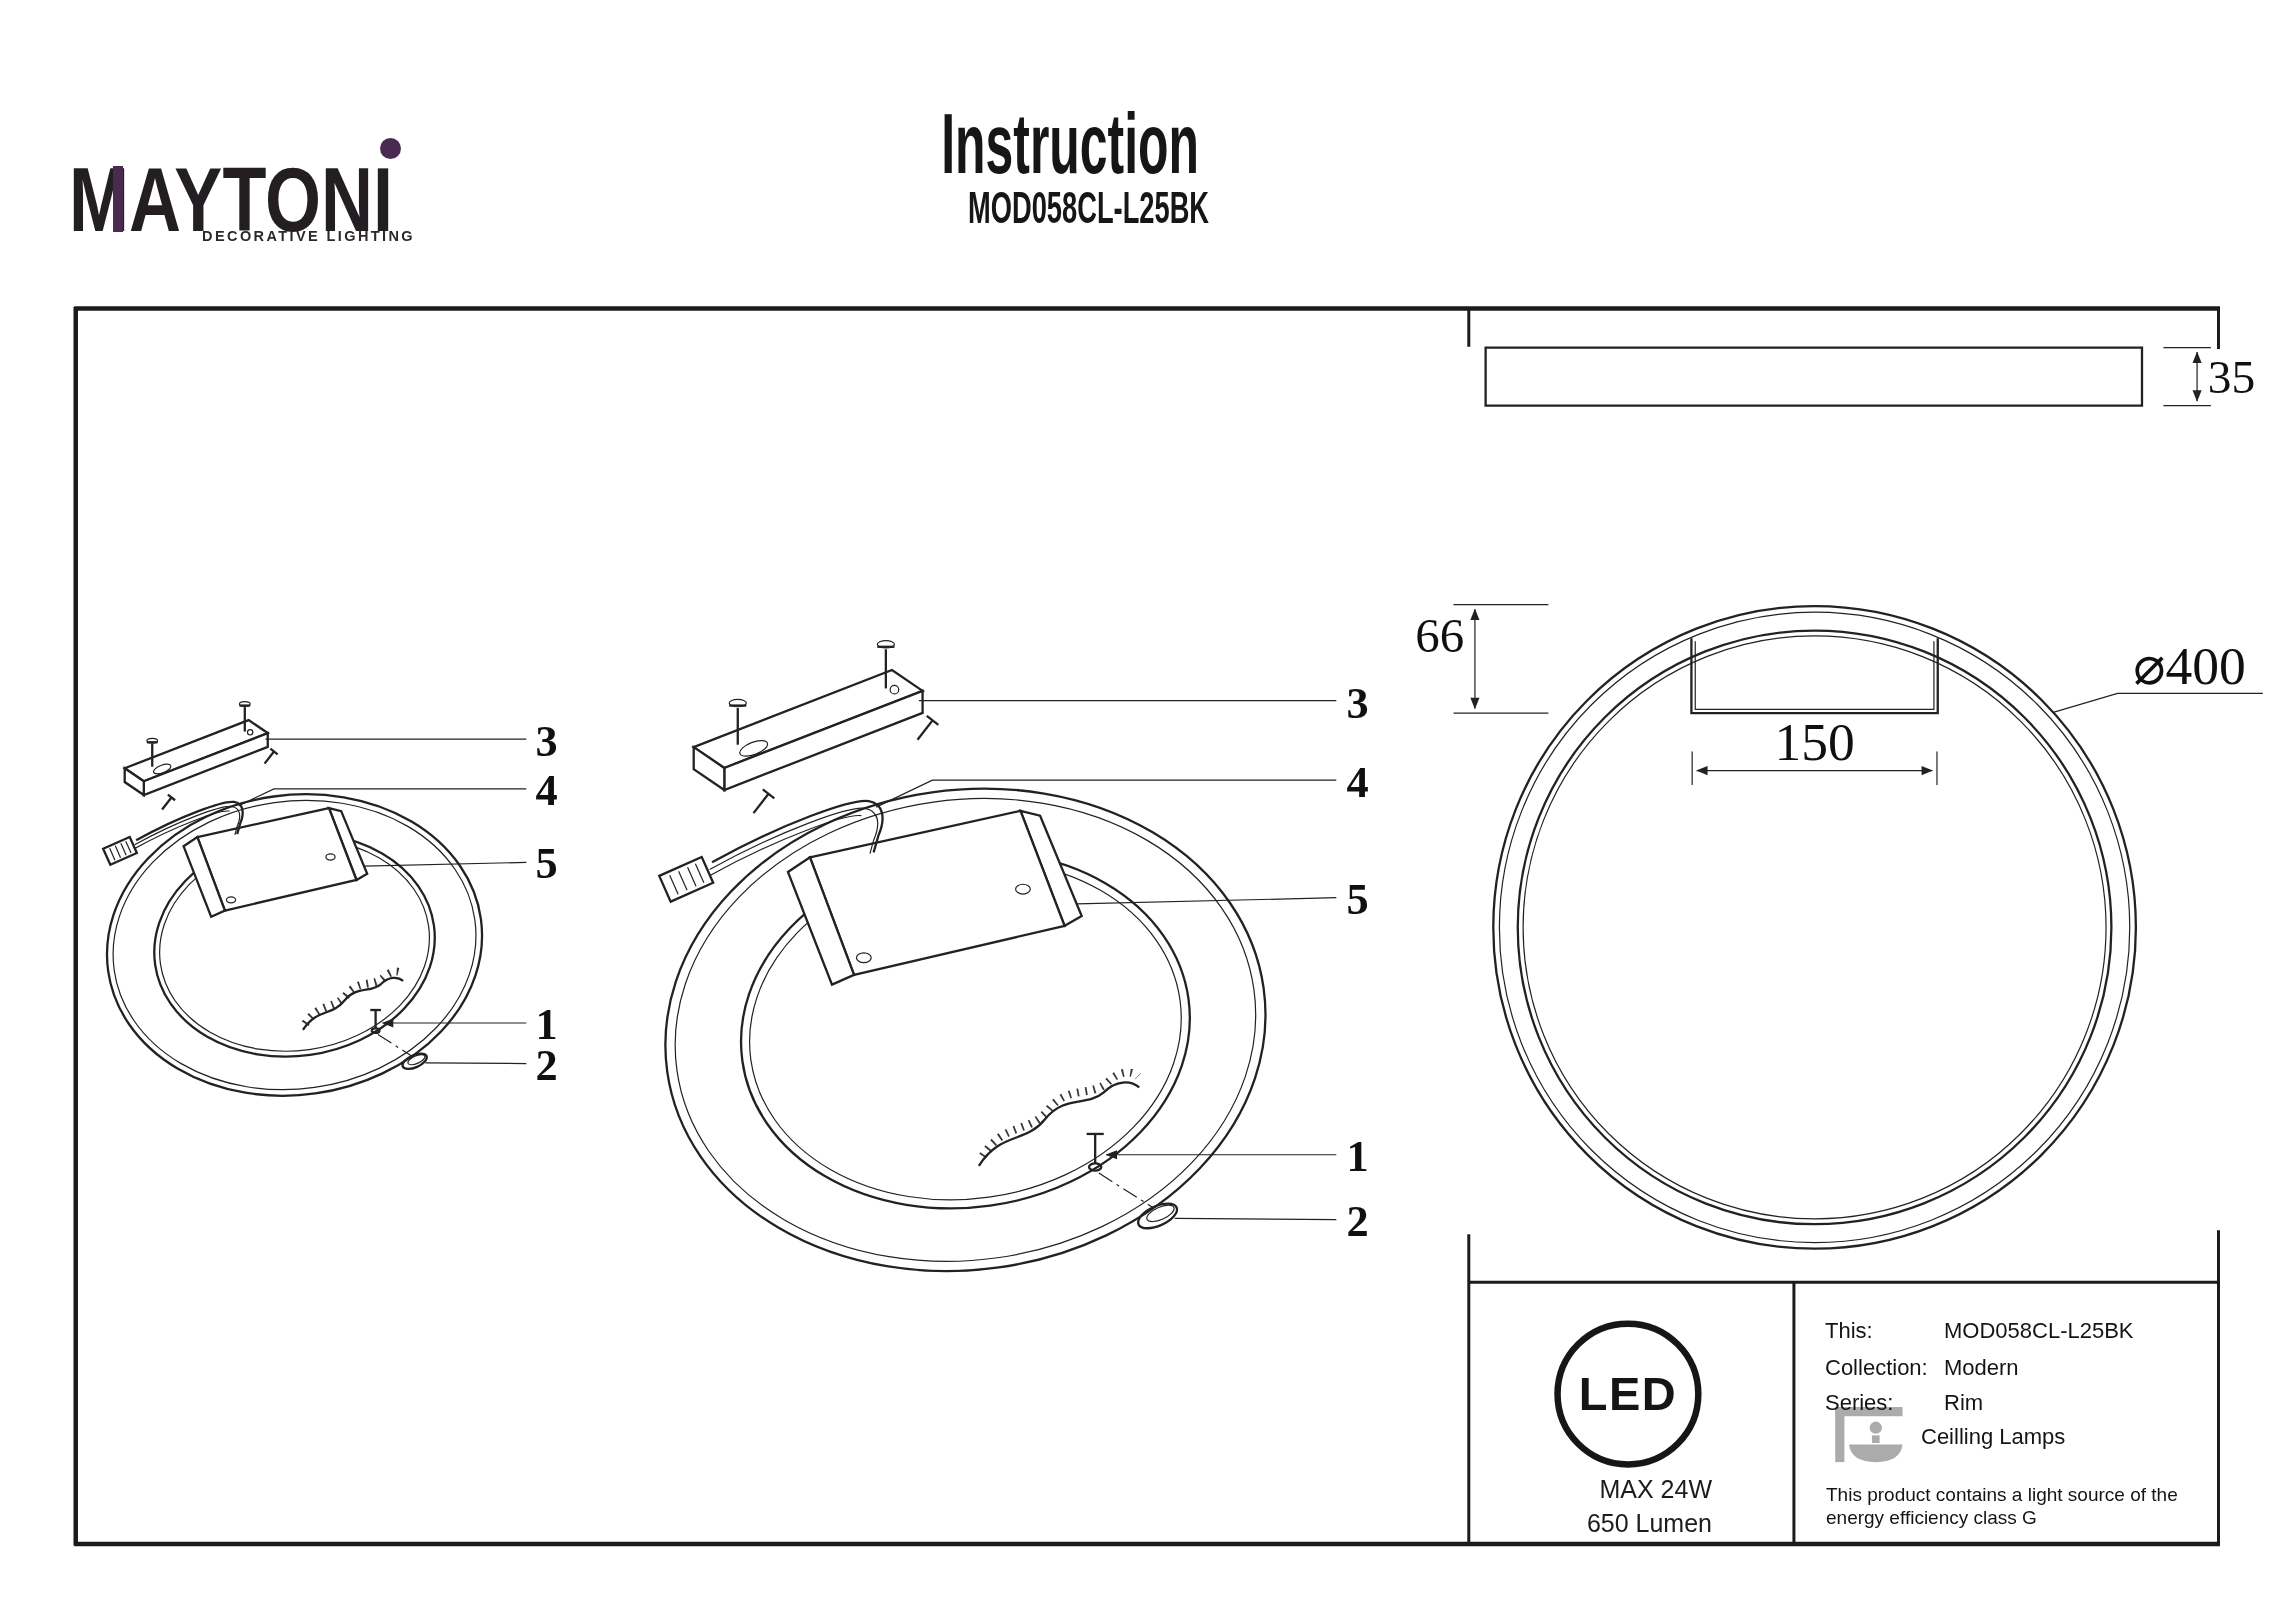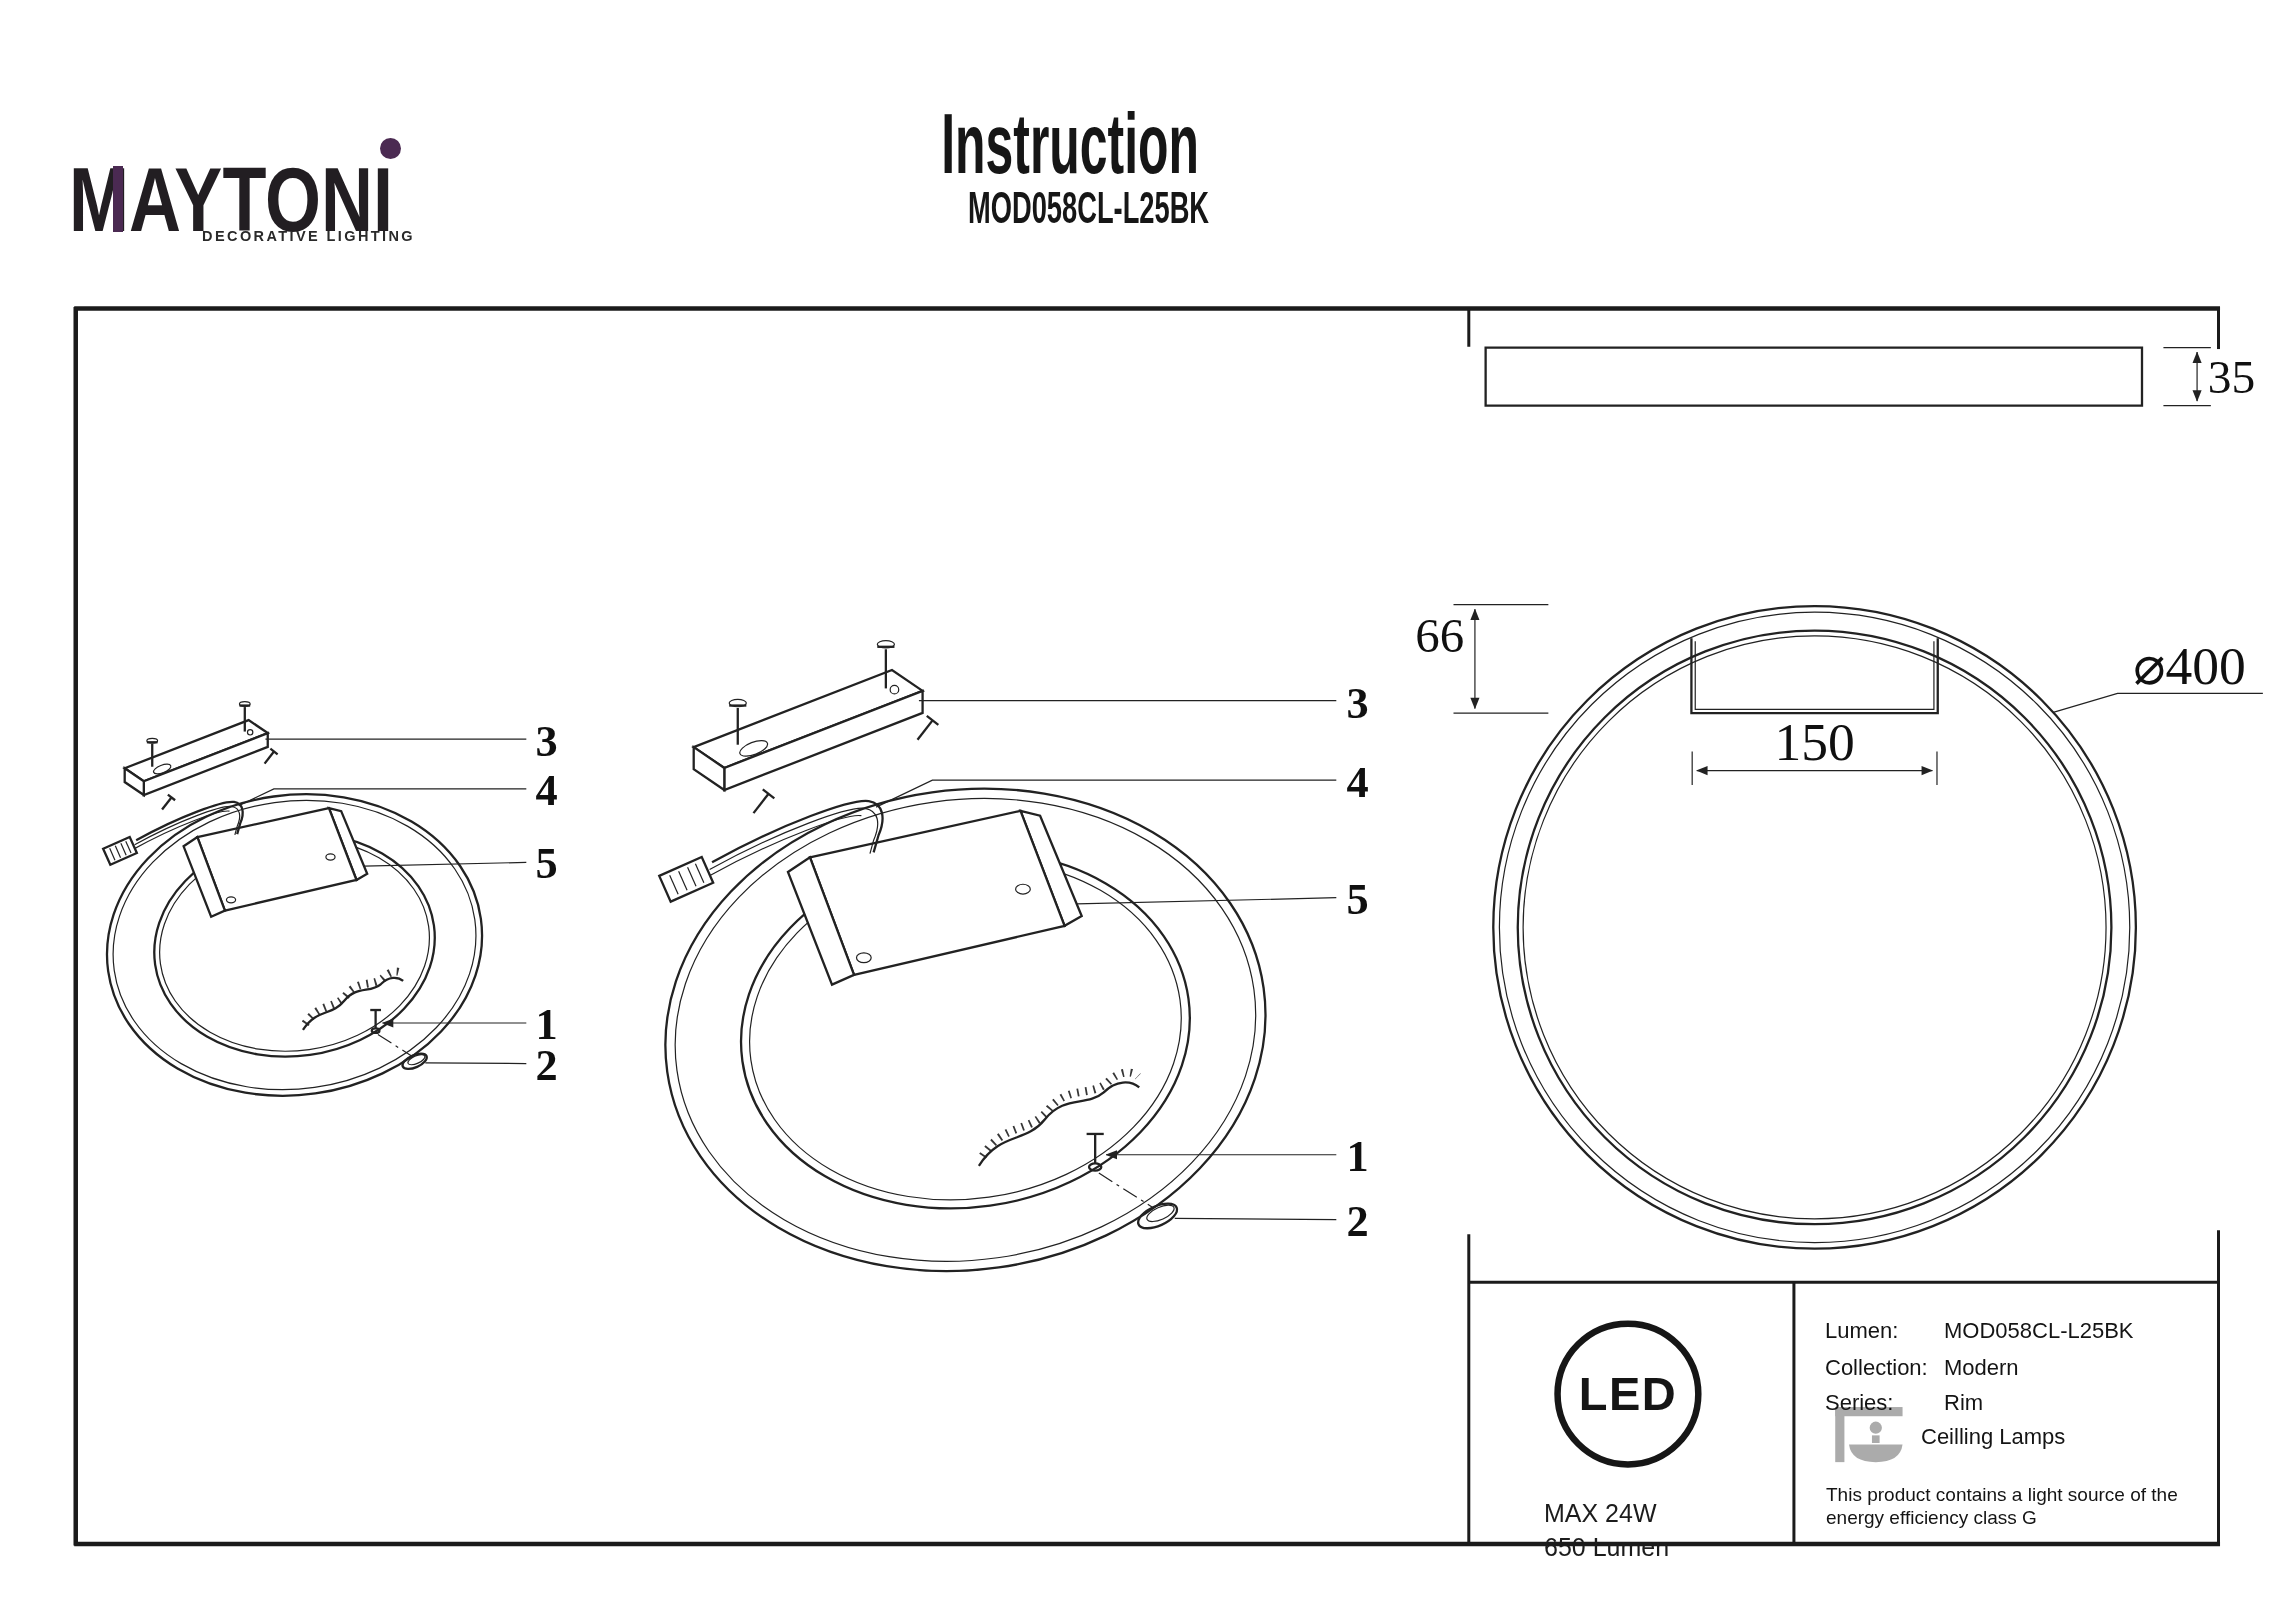--- a/index.html
+++ b/index.html
@@ -25,21 +25,21 @@
             font-size:14.5px;letter-spacing:2.4px;font-weight:700;color:#2a2a2a;}
   
   .titleblock{position:absolute;left:800px;top:100px;width:505px;text-align:right;}
   .titleblock h1{margin:0;font-size:86px;line-height:86px;font-weight:700;color:#161616;
                  transform:scaleX(.58);transform-origin:50% 50%;white-space:nowrap;}
   .titleblock h2{margin:0;font-size:44px;line-height:44px;font-weight:700;color:#161616;
                  transform:scaleX(.62);transform-origin:50% 50%;white-space:nowrap;}
   
   .led-word{position:absolute;left:1559px;top:1370px;width:138px;text-align:center;
             font-size:47px;line-height:47px;font-weight:700;letter-spacing:1.5px;color:#151515;}
-  .led-sub{position:absolute;left:1544px;width:168px;text-align:left;font-size:25px;line-height:31px;color:#1c1c1c;margin-top:24px;}
+  .led-sub{position:absolute;left:1544px;width:168px;text-align:right;font-size:25px;line-height:31px;color:#1c1c1c;}
   .spec-label{position:absolute;left:1825px;font-size:22px;line-height:26px;color:#141414;}
   .spec-value{position:absolute;left:1944px;font-size:22px;line-height:26px;color:#141414;}
   .spec-note{position:absolute;left:1826px;top:1483px;width:398px;font-size:19px;line-height:23px;color:#141414;}
 </style>
 </head>
 <body>
 
 <svg id="drawing" viewBox="0 0 3000 2121">
   <defs>
     <marker id="ah" viewBox="0 0 10 10" refX="9.5" refY="5" markerWidth="10" markerHeight="10" orient="auto-start-reverse">
@@ -204,21 +204,21 @@
 
 <div class="titleblock">
   <h1>Instruction</h1>
   <h2>MOD058CL-L25BK</h2>
 </div>
 
 <div class="led-word">LED</div>
 <div class="led-sub" style="top:1474px">MAX 24W</div>
 <div class="led-sub" style="top:1508px">650 Lumen</div>
 
-<div class="spec-label" style="top:1318px">Lumen:</div>
+<div class="spec-label" style="top:1318px">This:</div>
 <div class="spec-value" style="top:1318px">MOD058CL-L25BK</div>
 <div class="spec-label" style="top:1355px">Collection:</div>
 <div class="spec-value" style="top:1355px">Modern</div>
 <div class="spec-label" style="top:1390px">Series:</div>
 <div class="spec-value" style="top:1390px">Rim</div>
 <div class="spec-value" style="top:1424px;left:1921px">Ceilling Lamps</div>
 
 <div class="spec-note">
   <span>This product contains a light source of the</span><br>
   <span>energy efficiency class G</span>

